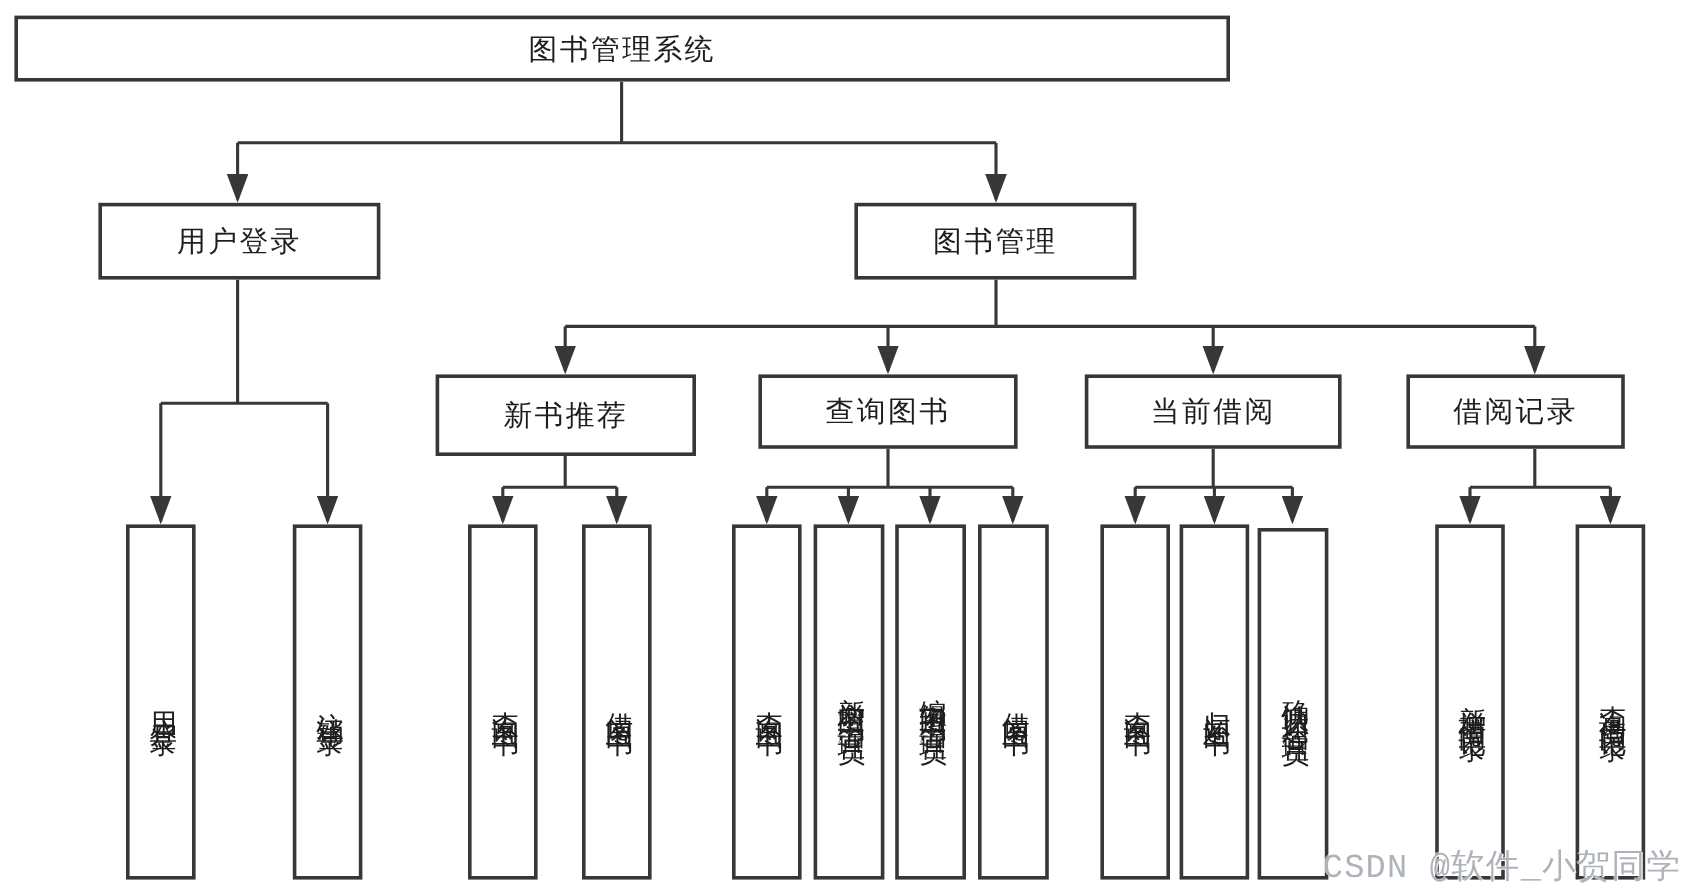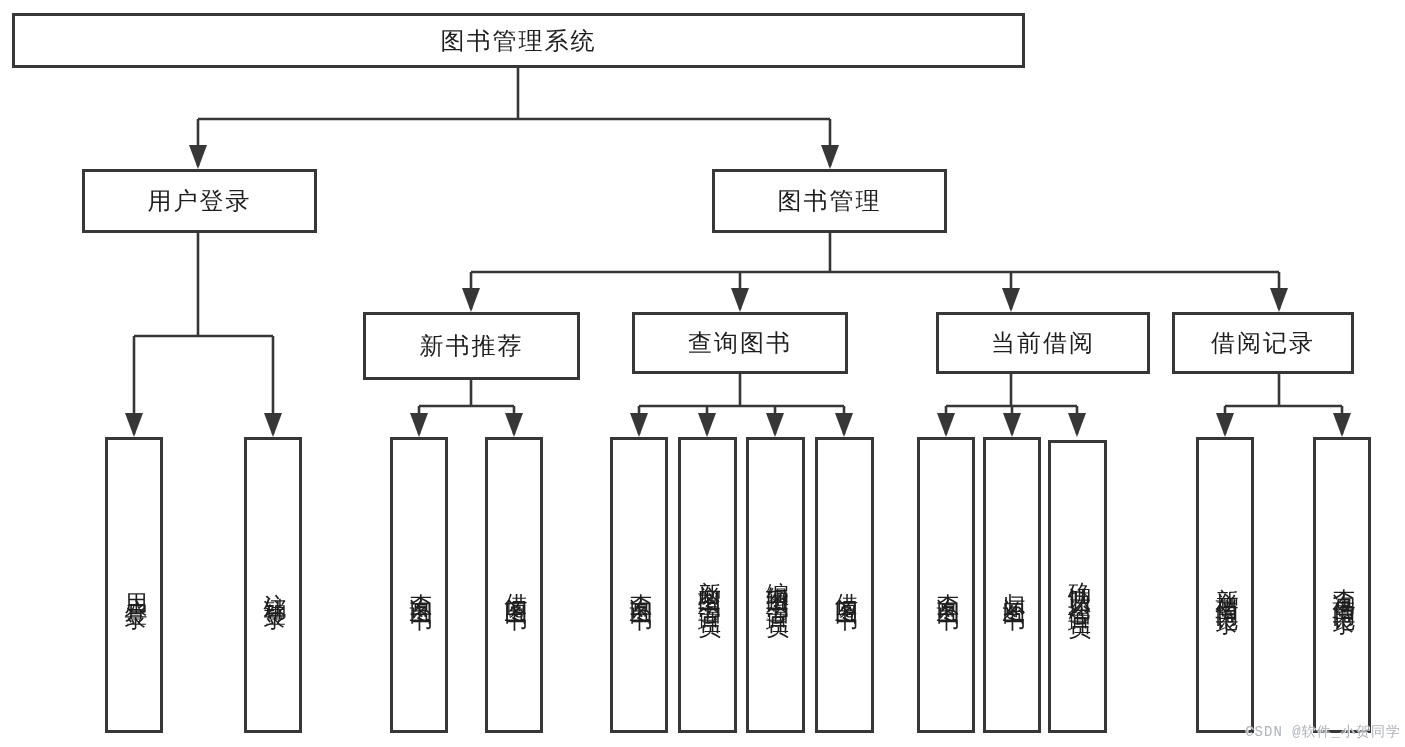--- a/index.html
+++ b/index.html
@@ -41,21 +41,21 @@
     writing-mode: vertical-rl;
     font-size: 23px;
     letter-spacing: 5px;
     line-height: 1;
   }
   .watermark {
     position: absolute;
     right: 4px;
     bottom: 6px;
     z-index: 3;
-    font-size: 14px;
+    font-size: 28px;
     color: #aeb3ba;
     text-shadow: 1px 1px 0 rgba(255,255,255,0.95), -1px -1px 0 rgba(255,255,255,0.55);
     letter-spacing: 1px;
     white-space: nowrap;
   }
 </style>
 </head>
 <body>
 
 <div class="canvas">
@@ -103,21 +103,21 @@
     </g>
   </svg>
 
   <div class="node h" style="left:12px; top:13px; width:1013px; height:55px;">图书管理系统</div>
 
   <div class="node h" style="left:82px; top:169px; width:235px; height:64px;">用户登录</div>
   <div class="node h" style="left:712px; top:169px; width:235px; height:64px;text-align:right;">图书管理</div>
 
   <div class="node h" style="left:363px; top:312px; width:217px; height:68px;">新书推荐</div>
   <div class="node h" style="left:632px; top:312px; width:216px; height:62px;">查询图书</div>
-  <div class="node h" style="left:904px; top:312px; width:214px; height:62px;margin-left:32px;">当前借阅</div>
+  <div class="node h" style="left:904px; top:312px; width:214px; height:62px;">当前借阅</div>
   <div class="node h" style="left:1172px; top:312px; width:182px; height:62px;">借阅记录</div>
 
   <div class="node v" style="left:105px; top:437px; width:58px; height:296px;">用户登录</div>
   <div class="node v" style="left:244px; top:437px; width:58px; height:296px;">注销登录</div>
 
   <div class="node v" style="left:390px; top:437px; width:58px; height:296px;">查询图书</div>
   <div class="node v" style="left:485px; top:437px; width:58px; height:296px;">借阅图书</div>
 
   <div class="node v" style="left:610px; top:437px; width:58px; height:296px;">查询图书</div>
   <div class="node v" style="left:678px; top:437px; width:59px; height:296px;">新增图书（管理员）</div>

